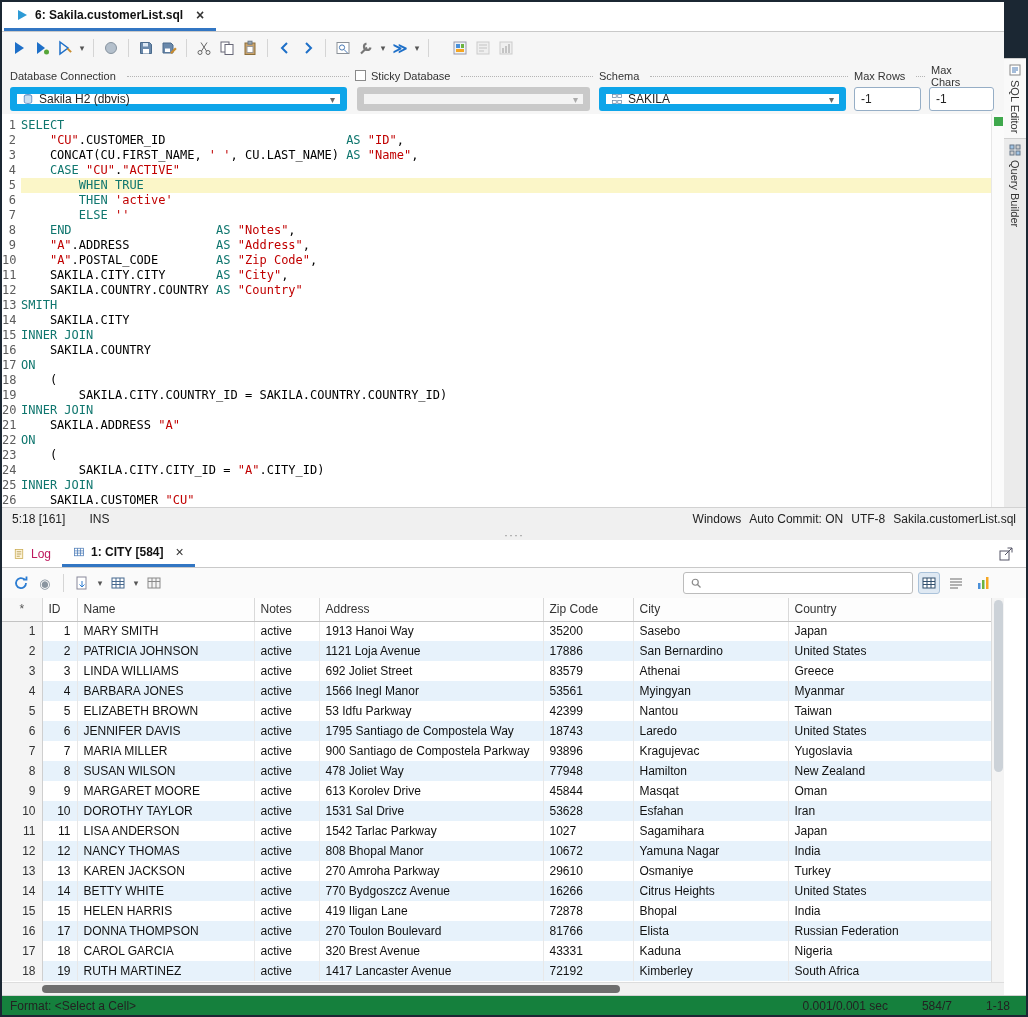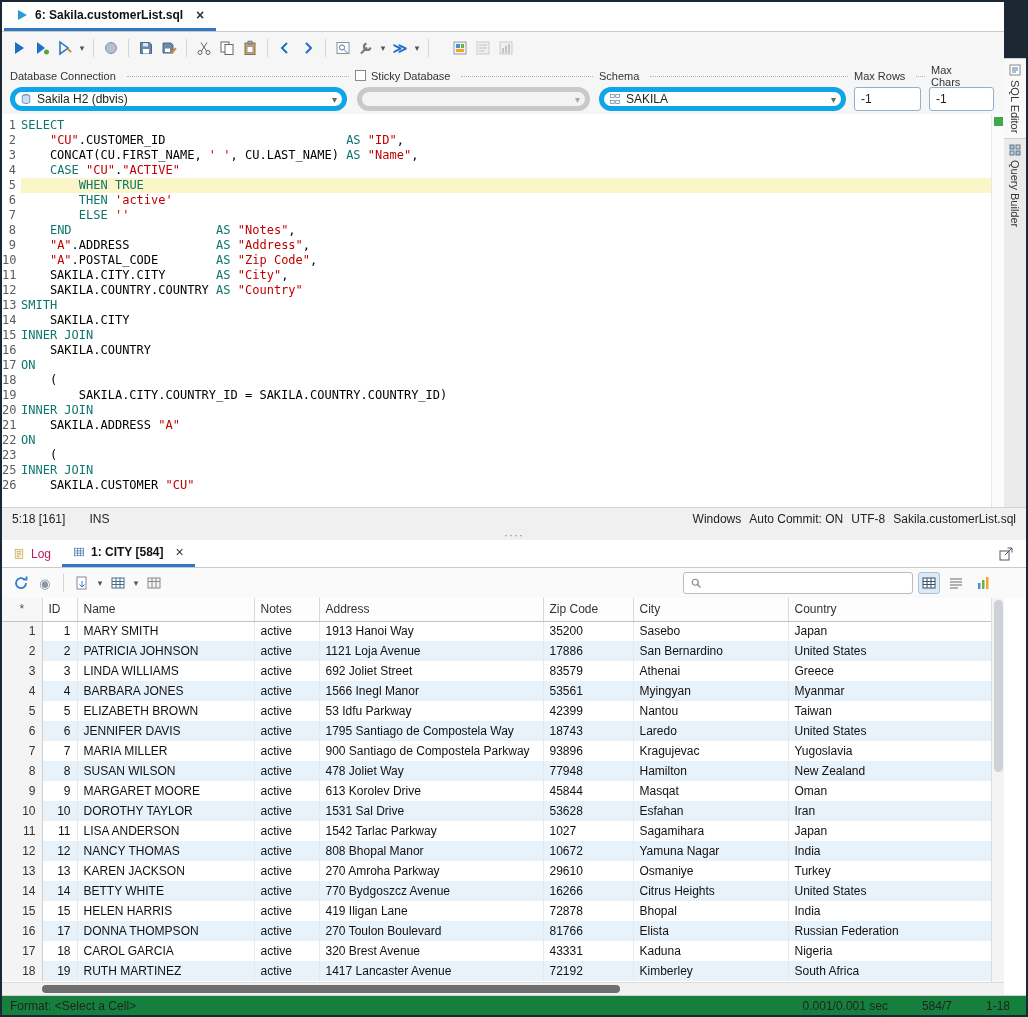--- a/index.html
+++ b/index.html
@@ -21,21 +21,21 @@
   .i16 { width:16px; height:16px; display:block; }
   .i12 { width:12px; height:12px; display:block; }
 
   
   .connbar { position:absolute; left:0; top:62px; width:1002px; height:50px; background:#f6f6f6; padding:3px 8px 0 8px; }
   .lblrow { display:flex; align-items:center; height:17px; font-size:11px; color:#333; }
   .lblbox { display:flex; align-items:center; gap:5px; }
   .dotfill { flex:1; border-top:1px dotted #b5b5b5; margin:2px 6px 0 6px; height:0; }
   .cb { width:11px; height:11px; border:1px solid #8a8a8a; background:#fff; display:inline-block; flex:none; }
   .ctrlrow { display:flex; align-items:center; height:26px; margin-top:2px; }
-  .combo { display:flex; align-items:center; gap:5px; height:24px; background:#fff; border:5px solid #0ea5e9; border-radius:12px; padding:0 5px; font-size:12px; color:#222; }
+  .combo { display:flex; align-items:center; gap:5px; height:24px; background:#fff; border:7px solid #0ea5e9; border-radius:3px; padding:0 5px; font-size:12px; color:#222; }
   .combo .cchev { margin-left:auto; color:#666; font-size:10px; }
   .combo.disabled { background:#f3f3f3; border-color:#c9c9c9; }
   .field { height:24px; border:1px solid #96aec6; border-radius:3px; background:#fff; font-size:12px; padding:0 6px; display:flex; align-items:center; color:#222; }
 
   
   .editor { position:absolute; left:0; top:112px; width:1002px; height:393px; background:#fff; overflow:hidden; padding-top:4px; }
   .cl { display:flex; height:15px; font:12px "DejaVu Sans Mono", monospace; white-space:pre; }
   .ln { width:19px; flex:none; text-align:right; padding-right:5px; color:#5c5c5c; }
   .ct { flex:1; }
   .cl.hl .ct { background:#fbf6c8; }
@@ -294,20 +294,21 @@
         <div class="cl"><span class="ln">14</span><span class="ct"><span class="tk-p">    SAKILA.CITY</span></span></div>
         <div class="cl"><span class="ln">15</span><span class="ct"><span class="tk-k">INNER JOIN</span></span></div>
         <div class="cl"><span class="ln">16</span><span class="ct"><span class="tk-p">    SAKILA.COUNTRY</span></span></div>
         <div class="cl"><span class="ln">17</span><span class="ct"><span class="tk-k">ON</span></span></div>
         <div class="cl"><span class="ln">18</span><span class="ct"><span class="tk-p">    (</span></span></div>
         <div class="cl"><span class="ln">19</span><span class="ct"><span class="tk-p">        SAKILA.CITY.COUNTRY_ID = SAKILA.COUNTRY.COUNTRY_ID)</span></span></div>
         <div class="cl"><span class="ln">20</span><span class="ct"><span class="tk-k">INNER JOIN</span></span></div>
         <div class="cl"><span class="ln">21</span><span class="ct"><span class="tk-p">    SAKILA.ADDRESS </span><span class="tk-s">"A"</span></span></div>
         <div class="cl"><span class="ln">22</span><span class="ct"><span class="tk-k">ON</span></span></div>
         <div class="cl"><span class="ln">23</span><span class="ct"><span class="tk-p">    (</span></span></div>
+        <div class="cl"><span class="ln">24</span><span class="ct"><span class="tk-p">        SAKILA.CITY.CITY_ID = </span><span class="tk-s">"A"</span><span class="tk-p">.CITY_ID)</span></span></div>
         <div class="cl"><span class="ln">25</span><span class="ct"><span class="tk-k">INNER JOIN</span></span></div>
         <div class="cl"><span class="ln">26</span><span class="ct"><span class="tk-p">    SAKILA.CUSTOMER </span><span class="tk-s">"CU"</span></span></div>
       </div>
     <div class="stripe">
       <div class="okmark" style="position:static;margin:3px auto 0 auto;"></div>
     </div>
   </div>
 
   <div class="strip">
     <div class="strip-top"></div>

